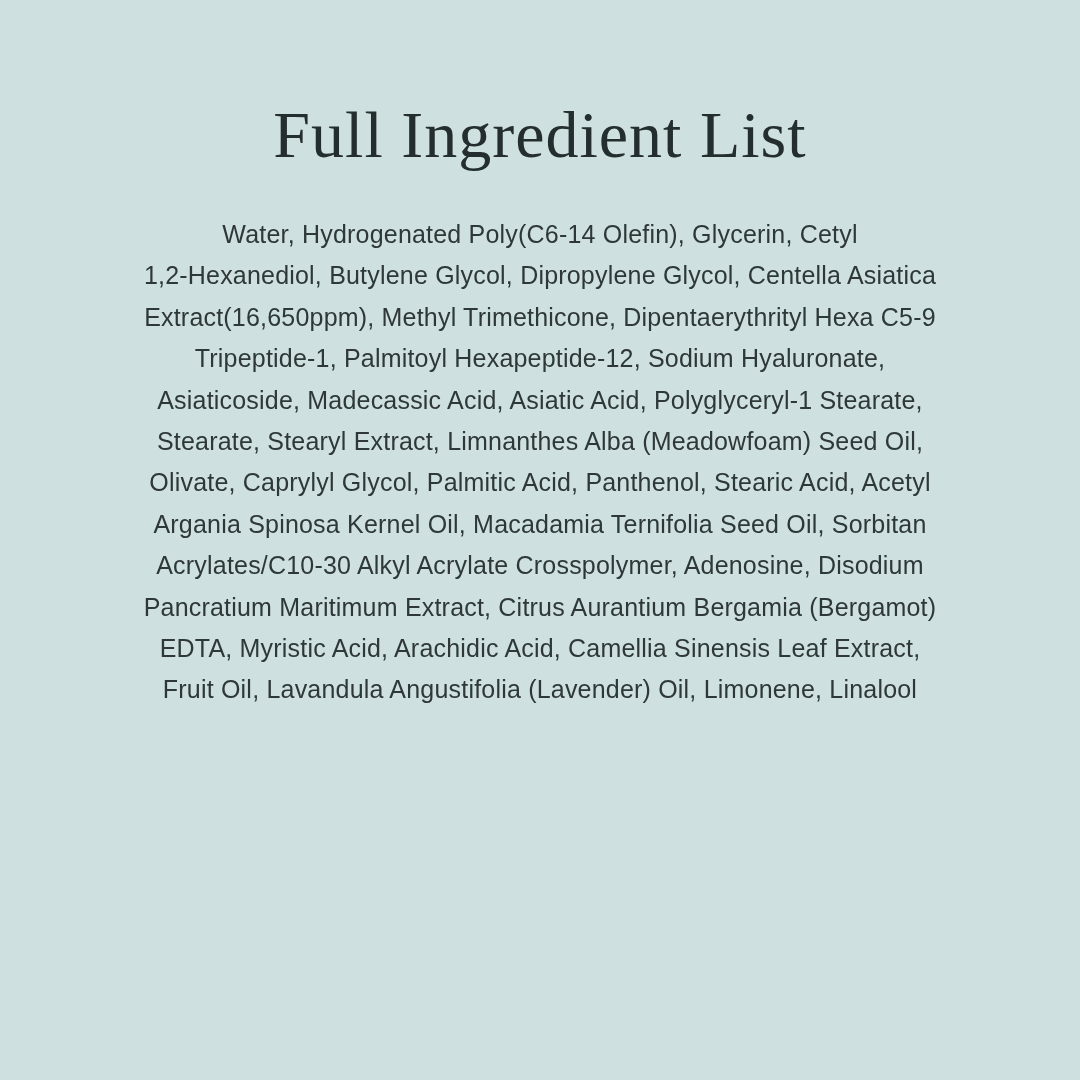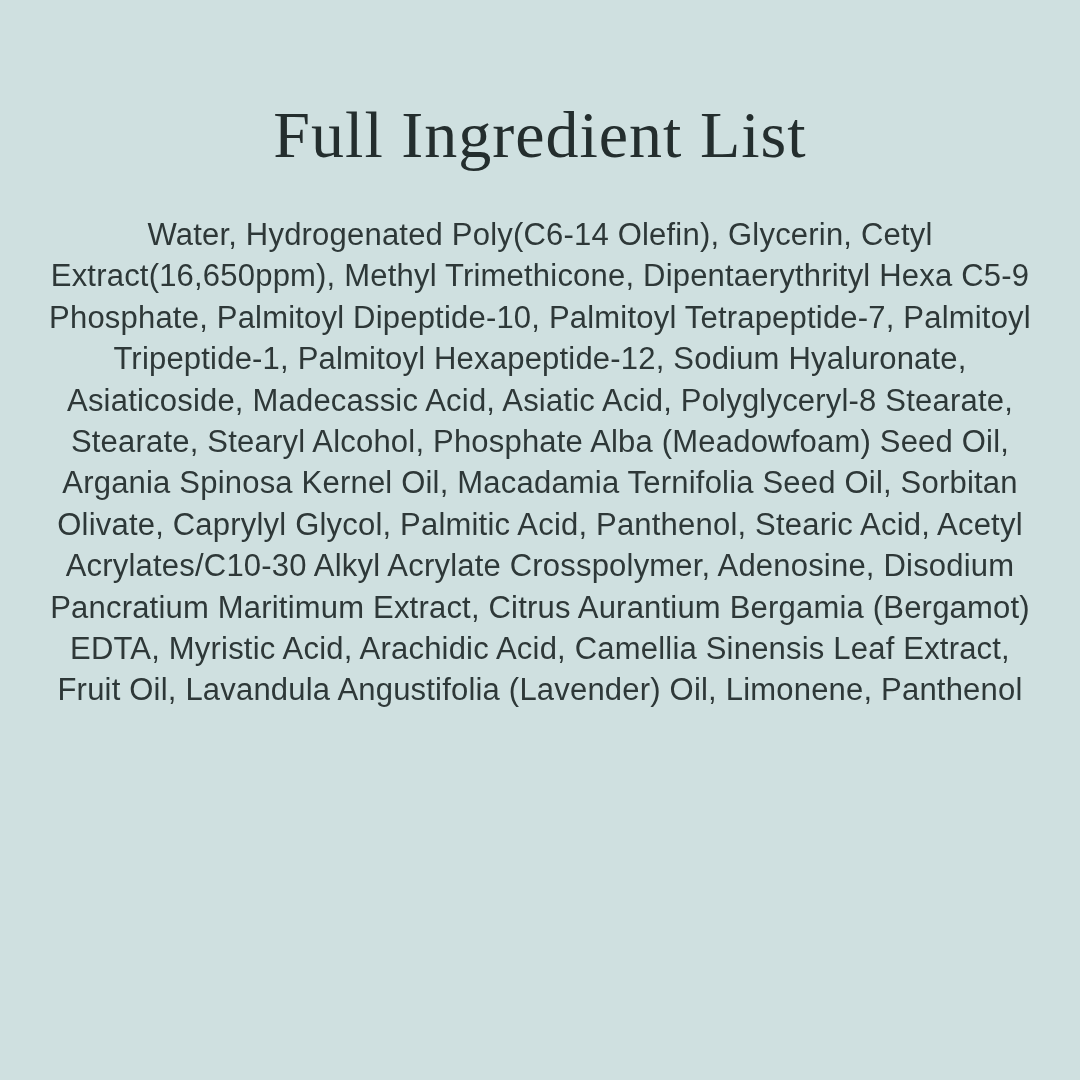--- a/index.html
+++ b/index.html
@@ -28,41 +28,41 @@
     font-size: 66px;
     line-height: 1;
     letter-spacing: 1px;
     color: #242e2e;
     text-align: center;
   }
   .ingredients {
     margin-top: 46px;
     text-align: center;
     color: #2e3838;
-    font-size: 31px;
+    font-size: 25px;
     font-weight: 400;
     line-height: 41.4px;
     letter-spacing: 0.2px;
   }
   .ingredient-line {
     white-space: nowrap;
   }
 </style>
 </head>
 <body>
 
 <div class="canvas">
   <h1 class="title">Full Ingredient List</h1>
   <div class="ingredients">
     <div class="ingredient-line">Water, Hydrogenated Poly(C6-14 Olefin), Glycerin, Cetyl</div>
+    <div class="ingredient-line">1,2-Hexanediol, Butylene Glycol, Dipropylene Glycol, Centella Asiatica</div>
     <div class="ingredient-line">Extract(16,650ppm), Methyl Trimethicone, Dipentaerythrityl Hexa C5-9</div>
-    <div class="ingredient-line">Phosphate, Palmitoyl Dipeptide-10, Palmitoyl Tetrapeptide-7, Palmitoyl</div>
     <div class="ingredient-line">Tripeptide-1, Palmitoyl Hexapeptide-12, Sodium Hyaluronate,</div>
-    <div class="ingredient-line">Asiaticoside, Madecassic Acid, Asiatic Acid, Polyglyceryl-8 Stearate,</div>
-    <div class="ingredient-line">Stearate, Stearyl Alcohol, Phosphate Alba (Meadowfoam) Seed Oil,</div>
+    <div class="ingredient-line">Asiaticoside, Madecassic Acid, Asiatic Acid, Polyglyceryl-1 Stearate,</div>
+    <div class="ingredient-line">Stearate, Stearyl Extract, Limnanthes Alba (Meadowfoam) Seed Oil,</div>
+    <div class="ingredient-line">Olivate, Caprylyl Glycol, Palmitic Acid, Panthenol, Stearic Acid, Acetyl</div>
     <div class="ingredient-line">Argania Spinosa Kernel Oil, Macadamia Ternifolia Seed Oil, Sorbitan</div>
-    <div class="ingredient-line">Olivate, Caprylyl Glycol, Palmitic Acid, Panthenol, Stearic Acid, Acetyl</div>
     <div class="ingredient-line">Acrylates/C10-30 Alkyl Acrylate Crosspolymer, Adenosine, Disodium</div>
     <div class="ingredient-line">Pancratium Maritimum Extract, Citrus Aurantium Bergamia (Bergamot)</div>
     <div class="ingredient-line">EDTA, Myristic Acid, Arachidic Acid, Camellia Sinensis Leaf Extract,</div>
-    <div class="ingredient-line">Fruit Oil, Lavandula Angustifolia (Lavender) Oil, Limonene, Panthenol</div>
+    <div class="ingredient-line">Fruit Oil, Lavandula Angustifolia (Lavender) Oil, Limonene, Linalool</div>
   </div>
 </div>
 
 </body></html>

